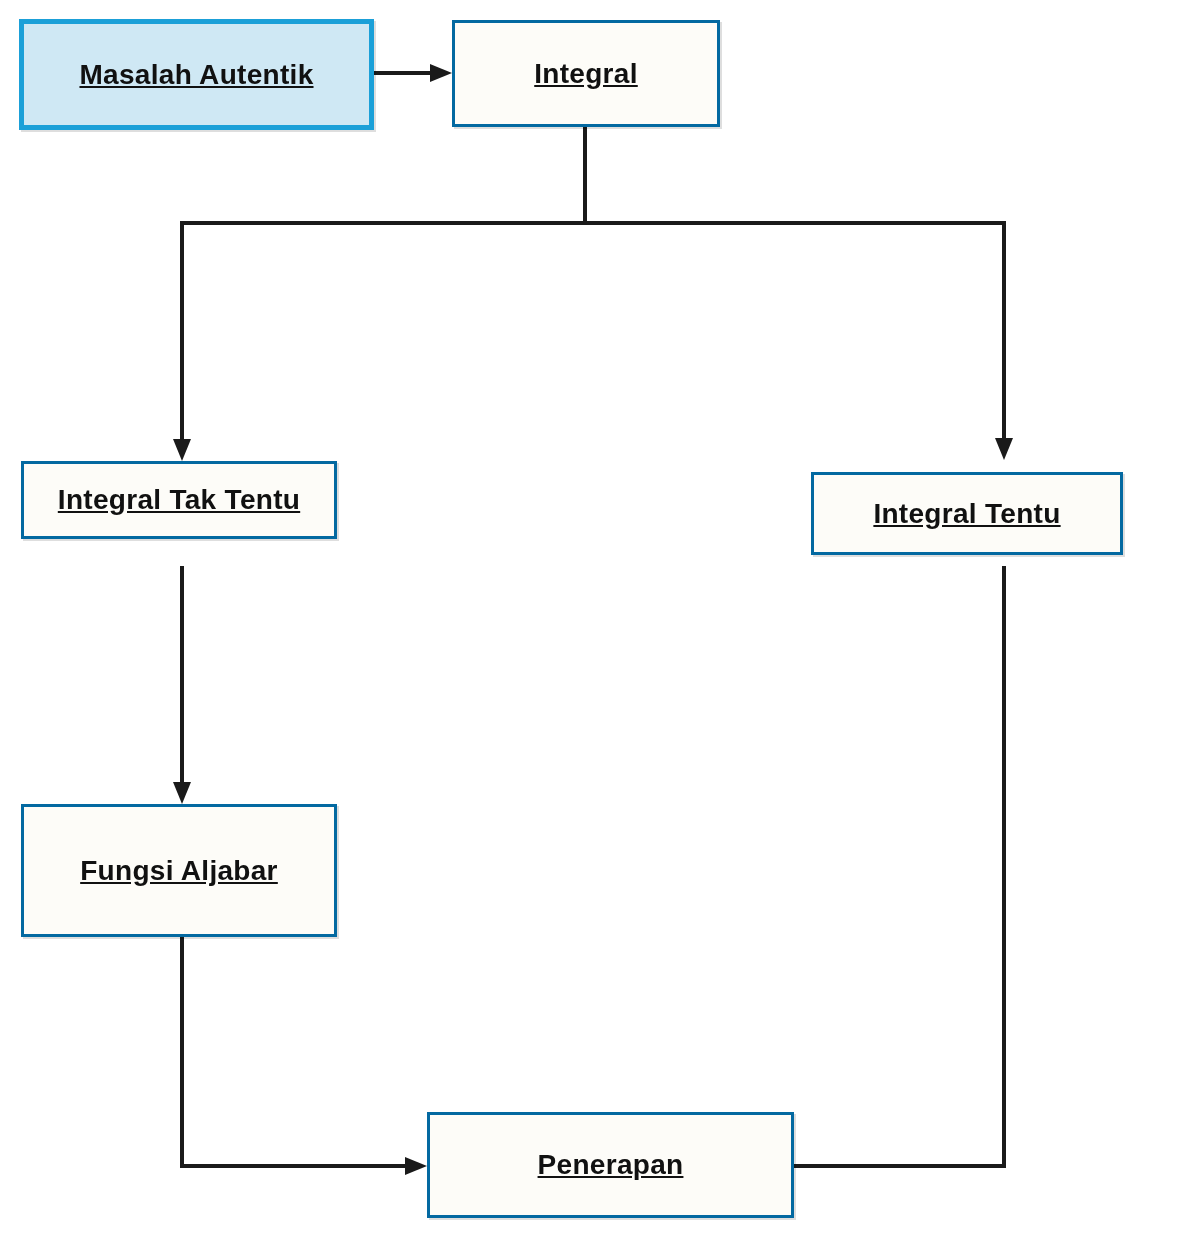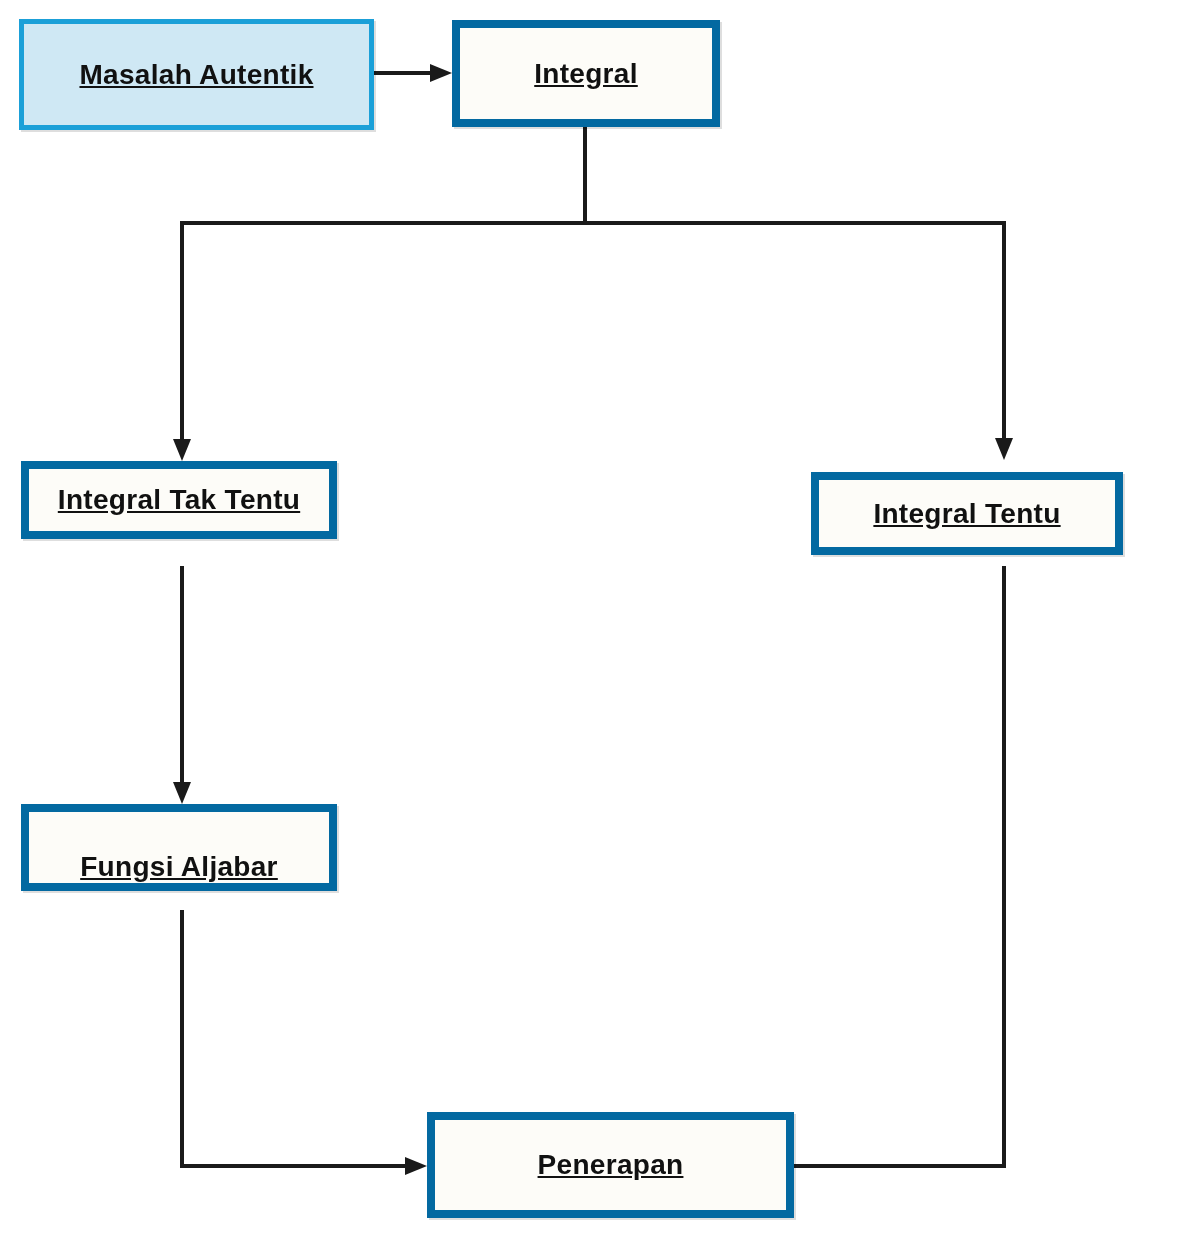--- a/index.html
+++ b/index.html
@@ -33,21 +33,21 @@
     fill: #1a1a1a;
     stroke: none;
   }
   .node {
     position: absolute;
     display: flex;
     align-items: center;
     justify-content: center;
     text-align: center;
     background: #fdfcf8;
-    border: 8px solid #0369a1;
+    border: 3px solid #0369a1;
     box-shadow: 2px 2px 0 rgba(0,0,0,0.13);
     box-sizing: border-box;
     font-weight: bold;
     font-size: 28px;
     color: #111111;
     letter-spacing: 0.3px;
   }
   .node-highlight {
     background: #cfe8f4;
     border: 5px solid #1ba0d8;
@@ -55,21 +55,21 @@
   .node-label {
     display: block;
     white-space: nowrap;
     text-decoration: underline;
   }
   
   #node-masalah-autentik { left: 19px;  top: 19px;   width: 355px; height: 111px; }
   #node-integral         { left: 452px; top: 20px;   width: 268px; height: 107px; }
   #node-integral-tak-tentu { left: 21px;  top: 461px;  width: 316px; height: 78px; }
   #node-integral-tentu   { left: 811px; top: 460px;  width: 312px; height: 83px; margin-top: 12px; }
-  #node-fungsi-aljabar   { left: 21px;  top: 804px;  width: 316px; height: 87px; align-items: flex-end; }
+  #node-fungsi-aljabar   { left: 21px;  top: 804px;  width: 316px; height: 133px; }
   #node-penerapan        { left: 427px; top: 1112px; width: 367px; height: 106px; }
 </style>
 </head>
 <body>
 
 <div class="canvas">
 
   <svg class="connectors" viewBox="0 0 1178 1242" xmlns="http://www.w3.org/2000/svg" aria-hidden="true">
 
     <g>

